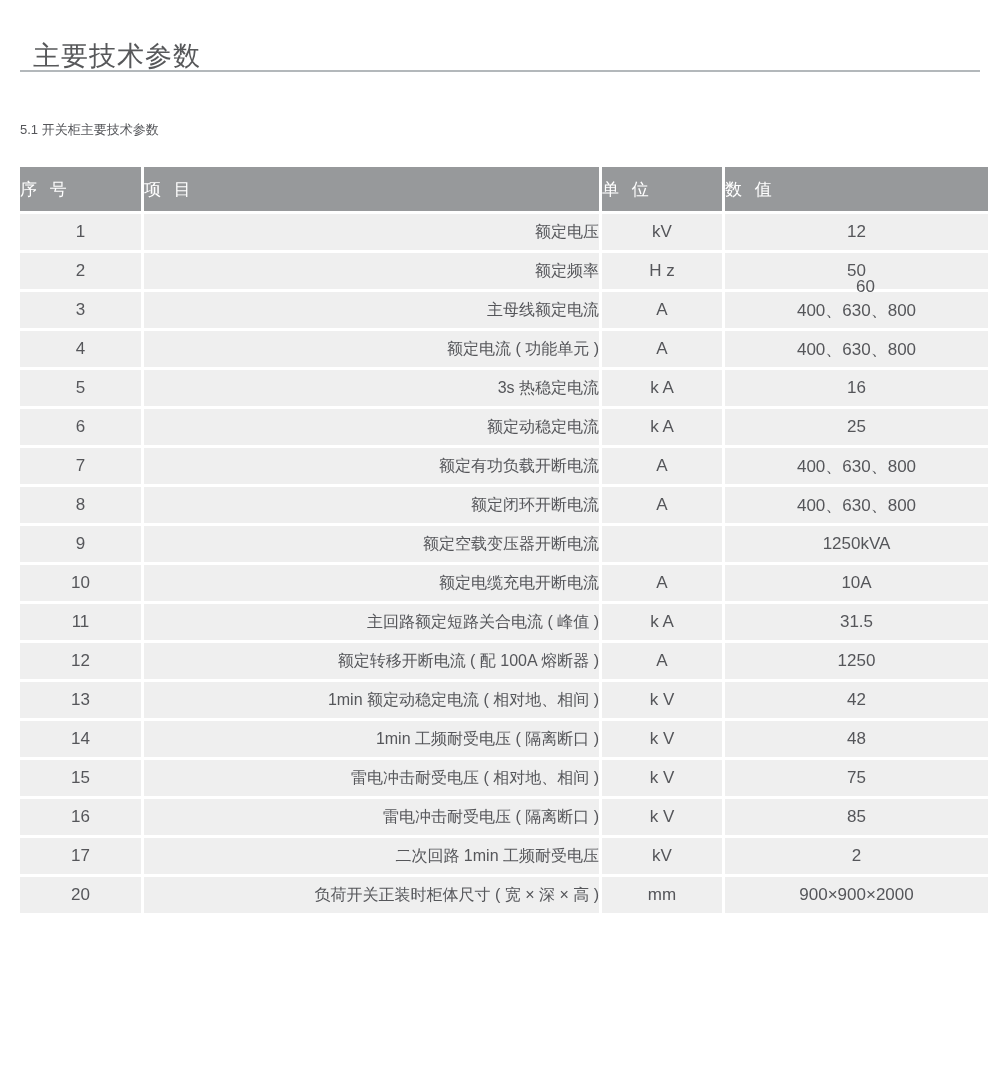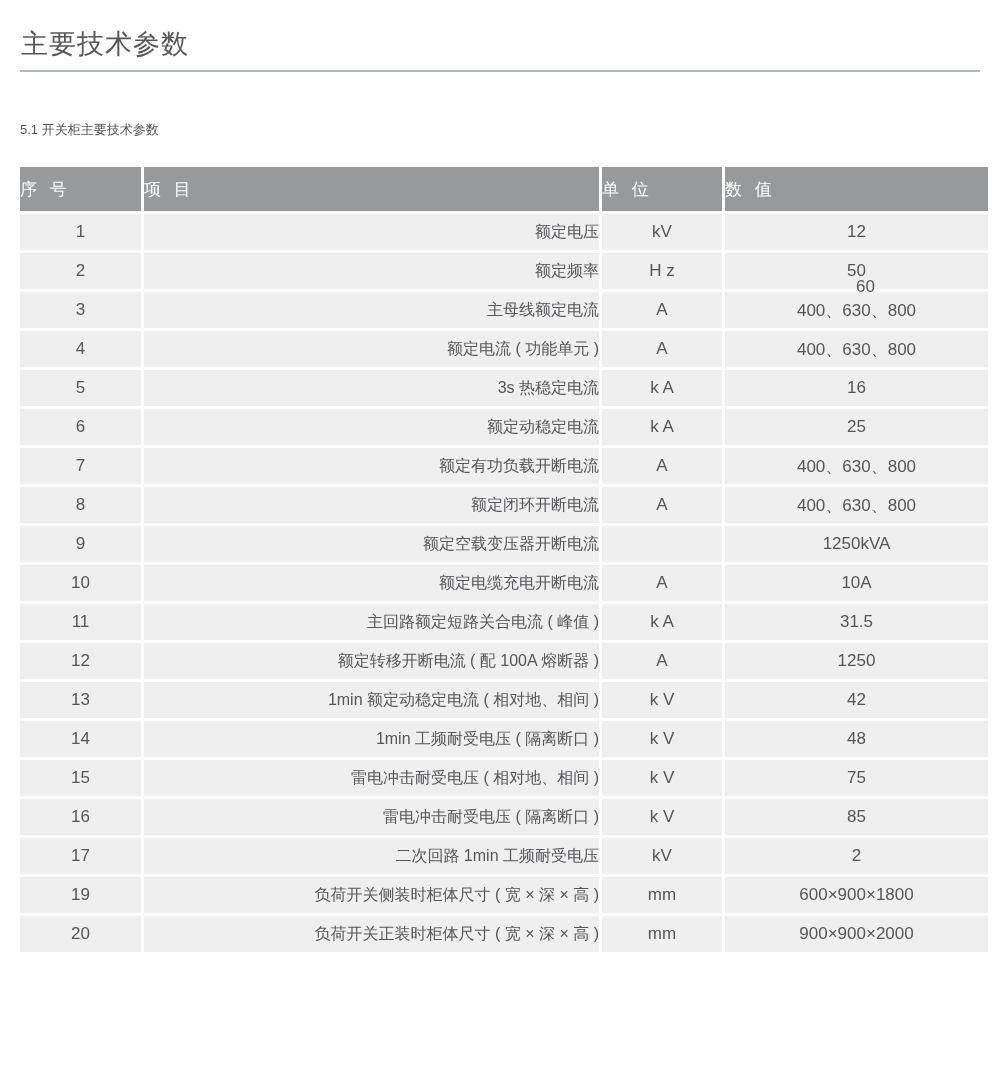--- a/index.html
+++ b/index.html
@@ -11,21 +11,21 @@
     font-family: "Liberation Sans", "DejaVu Sans", sans-serif;
     color: #57585a;
   }
   .page {
     position: relative;
     width: 1000px;
     height: 1079px;
     overflow: hidden;
   }
   .page-title {
-    margin: 0;
+    margin: 12px;
     position: absolute;
     left: 21px;
     top: 26px;
     font-size: 27px;
     font-weight: 500;
     letter-spacing: 1px;
     color: #57585a;
   }
   .title-rule {
     position: absolute;
@@ -213,26 +213,20 @@
           <td class="cell-unit">k V</td>
           <td class="cell-value">85</td>
         </tr>
         <tr>
           <td class="cell-no">17</td>
           <td class="cell-item">二次回路 1min 工频耐受电压</td>
           <td class="cell-unit">kV</td>
           <td class="cell-value">2</td>
         </tr>
         <tr>
-          <td class="cell-no">19</td>
-          <td class="cell-item">负荷开关侧装时柜体尺寸 ( 宽 × 深 × 高 )</td>
-          <td class="cell-unit">mm</td>
-          <td class="cell-value">600×900×1800</td>
-        </tr>
-        <tr>
           <td class="cell-no">20</td>
           <td class="cell-item">负荷开关正装时柜体尺寸 ( 宽 × 深 × 高 )</td>
           <td class="cell-unit">mm</td>
           <td class="cell-value">900×900×2000</td>
         </tr>
       </tbody>
   </table>
 </div>
 
 </body></html>

